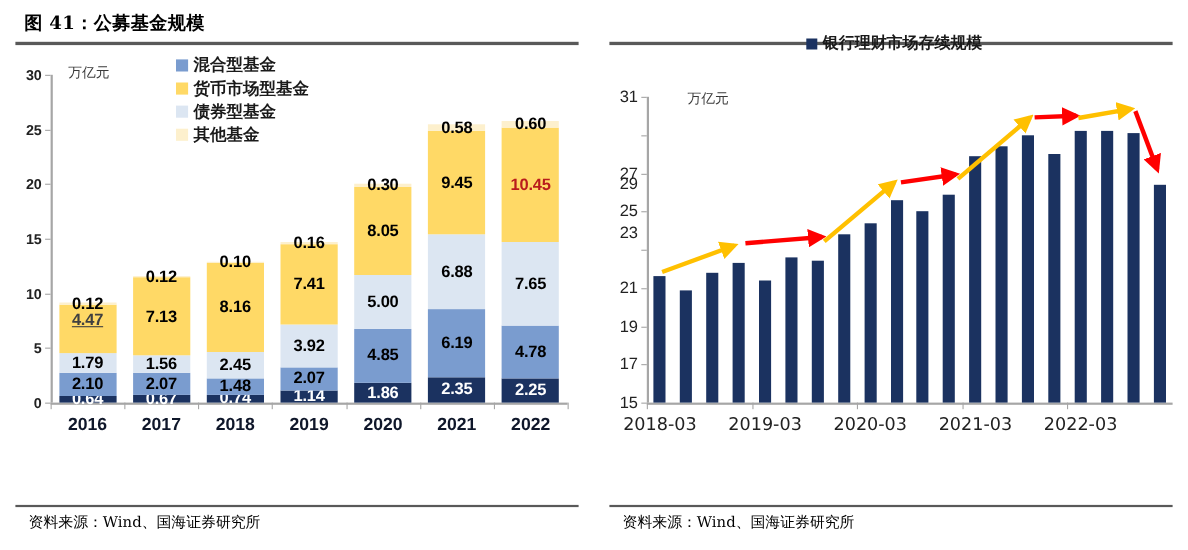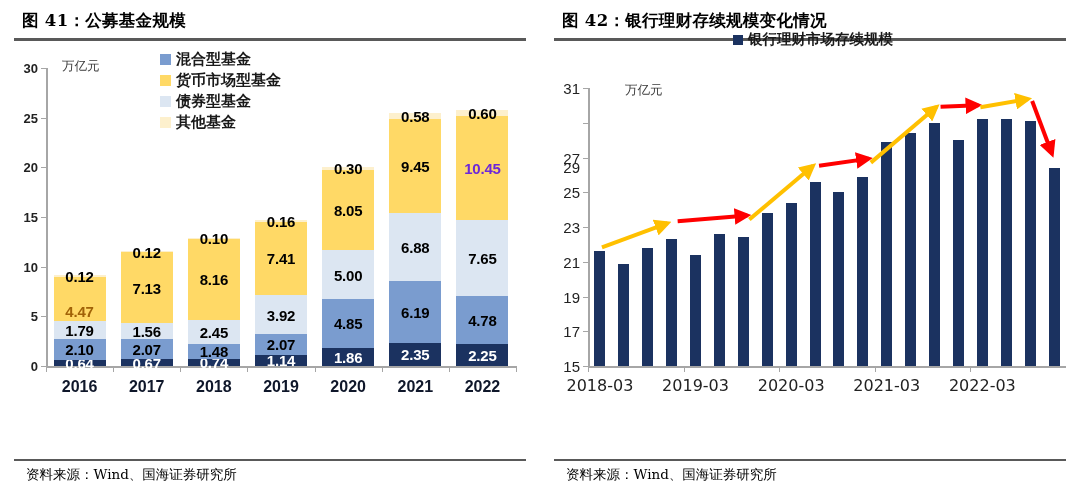--- a/index.html
+++ b/index.html
@@ -119,21 +119,21 @@
         <div class="tick" style="left: -5px; top: 0px;"></div>
         <div class="ytick-label" style="left: -44px; width: 36px; top: 0px;">30</div>
         <div class="stackbar" style="left: 7.57143px; width: 52px; bottom: 42px; height: 298px;">
           <div class="seg" style="bottom: 0px; height: 6.35733px; background: rgb(27, 50, 96);"></div>
           <div class="seg-lbl" style="bottom: 3.17867px; color: rgb(255, 255, 255); transform: translate(-50%, 50%);">0.64</div>
           <div class="seg" style="bottom: 6.35733px; height: 20.86px; background: rgb(122, 156, 207);"></div>
           <div class="seg-lbl" style="bottom: 16.7873px; color: rgb(0, 0, 0); transform: translate(-50%, 50%);">2.10</div>
           <div class="seg" style="bottom: 27.2173px; height: 17.7807px; background: rgb(220, 230, 242);"></div>
           <div class="seg-lbl" style="bottom: 36.1077px; color: rgb(0, 0, 0); transform: translate(-50%, 50%); text-align: center;">1.79</div>
           <div class="seg" style="bottom: 44.998px; height: 44.402px; background: rgb(255, 217, 102);"></div>
-          <div class="seg-lbl" style="bottom: 55px; color: #a16207; transform: translate(-50%, 50%);">4.47</div>
+          <div class="seg-lbl" style="bottom: 75px; color: #404040; transform: translate(-50%, 50%); text-decoration: underline;">4.47</div>
           <div class="seg" style="bottom: 89.4px; height: 1.192px; background: rgb(253, 240, 205);"></div>
           <div class="seg-lbl" style="bottom: 89.996px; color: rgb(0, 0, 0); transform: translate(-50%, 50%);">0.12</div>
         </div>
         <div class="tick" style="left: 0px; top: 298px; width: 1px; height: 6px;"></div>
         <div class="xcat" style="left: 33.5714px; top: 310px;">2016</div>
         <div class="stackbar" style="left: 74.7143px; width: 52px; bottom: 42px; height: 298px;">
           <div class="seg" style="bottom: 0px; height: 6.65533px; background: rgb(27, 50, 96);"></div>
           <div class="seg-lbl" style="bottom: 3.32767px; color: rgb(255, 255, 255); transform: translate(-50%, 50%);">0.67</div>
           <div class="seg" style="bottom: 6.65533px; height: 20.562px; background: rgb(122, 156, 207);"></div>
           <div class="seg-lbl" style="bottom: 16.9363px; color: rgb(0, 0, 0); transform: translate(-50%, 50%);">2.07</div>
@@ -203,35 +203,34 @@
         <div class="tick" style="left: 335.714px; top: 298px; width: 1px; height: 6px;"></div>
         <div class="xcat" style="left: 369.286px; top: 310px;">2021</div>
         <div class="stackbar" style="left: 410.429px; width: 52px; bottom: 42px; height: 298px;">
           <div class="seg" style="bottom: 0px; height: 22.35px; background: rgb(27, 50, 96);"></div>
           <div class="seg-lbl" style="bottom: 11.175px; color: rgb(255, 255, 255); transform: translate(-50%, 50%);">2.25</div>
           <div class="seg" style="bottom: 22.35px; height: 47.4813px; background: rgb(122, 156, 207);"></div>
           <div class="seg-lbl" style="bottom: 46.0907px; color: rgb(0, 0, 0); transform: translate(-50%, 50%);">4.78</div>
           <div class="seg" style="bottom: 69.8313px; height: 75.99px; background: rgb(220, 230, 242);"></div>
           <div class="seg-lbl" style="bottom: 107.826px; color: rgb(0, 0, 0); transform: translate(-50%, 50%); text-align: right;">7.65</div>
           <div class="seg" style="bottom: 145.821px; height: 103.803px; background: rgb(255, 217, 102);"></div>
-          <div class="seg-lbl" style="bottom: 197.723px; color: #6d28d9; transform: translate(-50%, 50%);">10.45</div>
+          <div class="seg-lbl" style="bottom: 197.723px; color: #b91c1c; transform: translate(-50%, 50%);">10.45</div>
           <div class="seg" style="bottom: 249.625px; height: 5.96px; background: rgb(253, 240, 205);"></div>
           <div class="seg-lbl" style="bottom: 252.605px; color: rgb(0, 0, 0); transform: translate(-50%, 50%);">0.60</div>
         </div>
         <div class="tick" style="left: 402.857px; top: 298px; width: 1px; height: 6px;"></div>
         <div class="xcat" style="left: 436.429px; top: 310px;">2022</div>
         <div class="tick" style="left: 470px; top: 298px; width: 1px; height: 6px;"></div>
       </div>
 
     <div class="foot-rule"></div>
     <div class="foot-text">资料来源：Wind、国海证券研究所</div>
   </div>
 
   <div class="panel panel-right">
-    <div class="fig-title">图 42：银行理财存续规模变化情况</div>
     <div class="title-rule"></div>
 
     <div class="unit-label" style="left:85px;top:82px;">万亿元</div>
 
     <div class="legend-r">
       <span class="legend-swatch" id="legend-r-swatch" style="background: rgb(27, 50, 96);"></span>
       <span class="legend-text">银行理财市场存续规模</span>
     </div>
 
     <div class="plot" id="plot-right" style="left:48px;top:88px;width:478px;height:312px;">
@@ -239,21 +238,21 @@
         <div class="axis-line" style="left: 0px; top: 278px; height: 1.5px; width: 478px;"></div>
         <div class="tick" style="left: -5px; top: 278px;"></div>
         <div class="ytick-label" style="left: -42px; width: 34px; top: 278px; font-weight: normal; font-size: 15px;">15</div>
         <div class="tick" style="left: -5px; top: 243.25px;"></div>
         <div class="ytick-label" style="left: -42px; width: 34px; top: 243.25px; font-weight: normal; font-size: 15px;">17</div>
         <div class="tick" style="left: -5px; top: 208.5px;"></div>
         <div class="ytick-label" style="left: -42px; width: 34px; top: 208.5px; font-weight: normal; font-size: 15px;">19</div>
         <div class="tick" style="left: -5px; top: 173.75px;"></div>
         <div class="ytick-label" style="left: -42px; width: 34px; top: 173.75px; font-weight: normal; font-size: 15px;">21</div>
         <div class="tick" style="left: -5px; top: 139px;"></div>
-        <div class="ytick-label" style="left: -42px; width: 34px; top: 139px; font-weight: normal; font-size: 15px;">23</div>
+        <div class="ytick-label" style="left: -42px; width: 34px; top: 124px; font-weight: normal; font-size: 15px;">23</div>
         <div class="tick" style="left: -5px; top: 104.25px;"></div>
         <div class="ytick-label" style="left: -42px; width: 34px; top: 104.25px; font-weight: normal; font-size: 15px;">25</div>
         <div class="tick" style="left: -5px; top: 69.5px;"></div>
         <div class="ytick-label" style="left: -42px; width: 34px; top: 69.5px; font-weight: normal; font-size: 15px;">27</div>
         <div class="tick" style="left: -5px; top: 34.75px;"></div>
         <div class="ytick-label" style="left: -42px; width: 34px; top: 34.75px; font-weight: normal; font-size: 15px; margin-top: 44px;">29</div>
         <div class="tick" style="left: -5px; top: 0px;"></div>
         <div class="ytick-label" style="left: -42px; width: 34px; top: 0px; font-weight: normal; font-size: 15px;">31</div>
         <div class="rbar" style="left: 6.45px; width: 11px; bottom: 34px; height: 114.675px; background: rgb(27, 50, 96);"></div>
         <div class="rbar" style="left: 30.35px; width: 11px; bottom: 34px; height: 102.512px; background: rgb(27, 50, 96);"></div>

